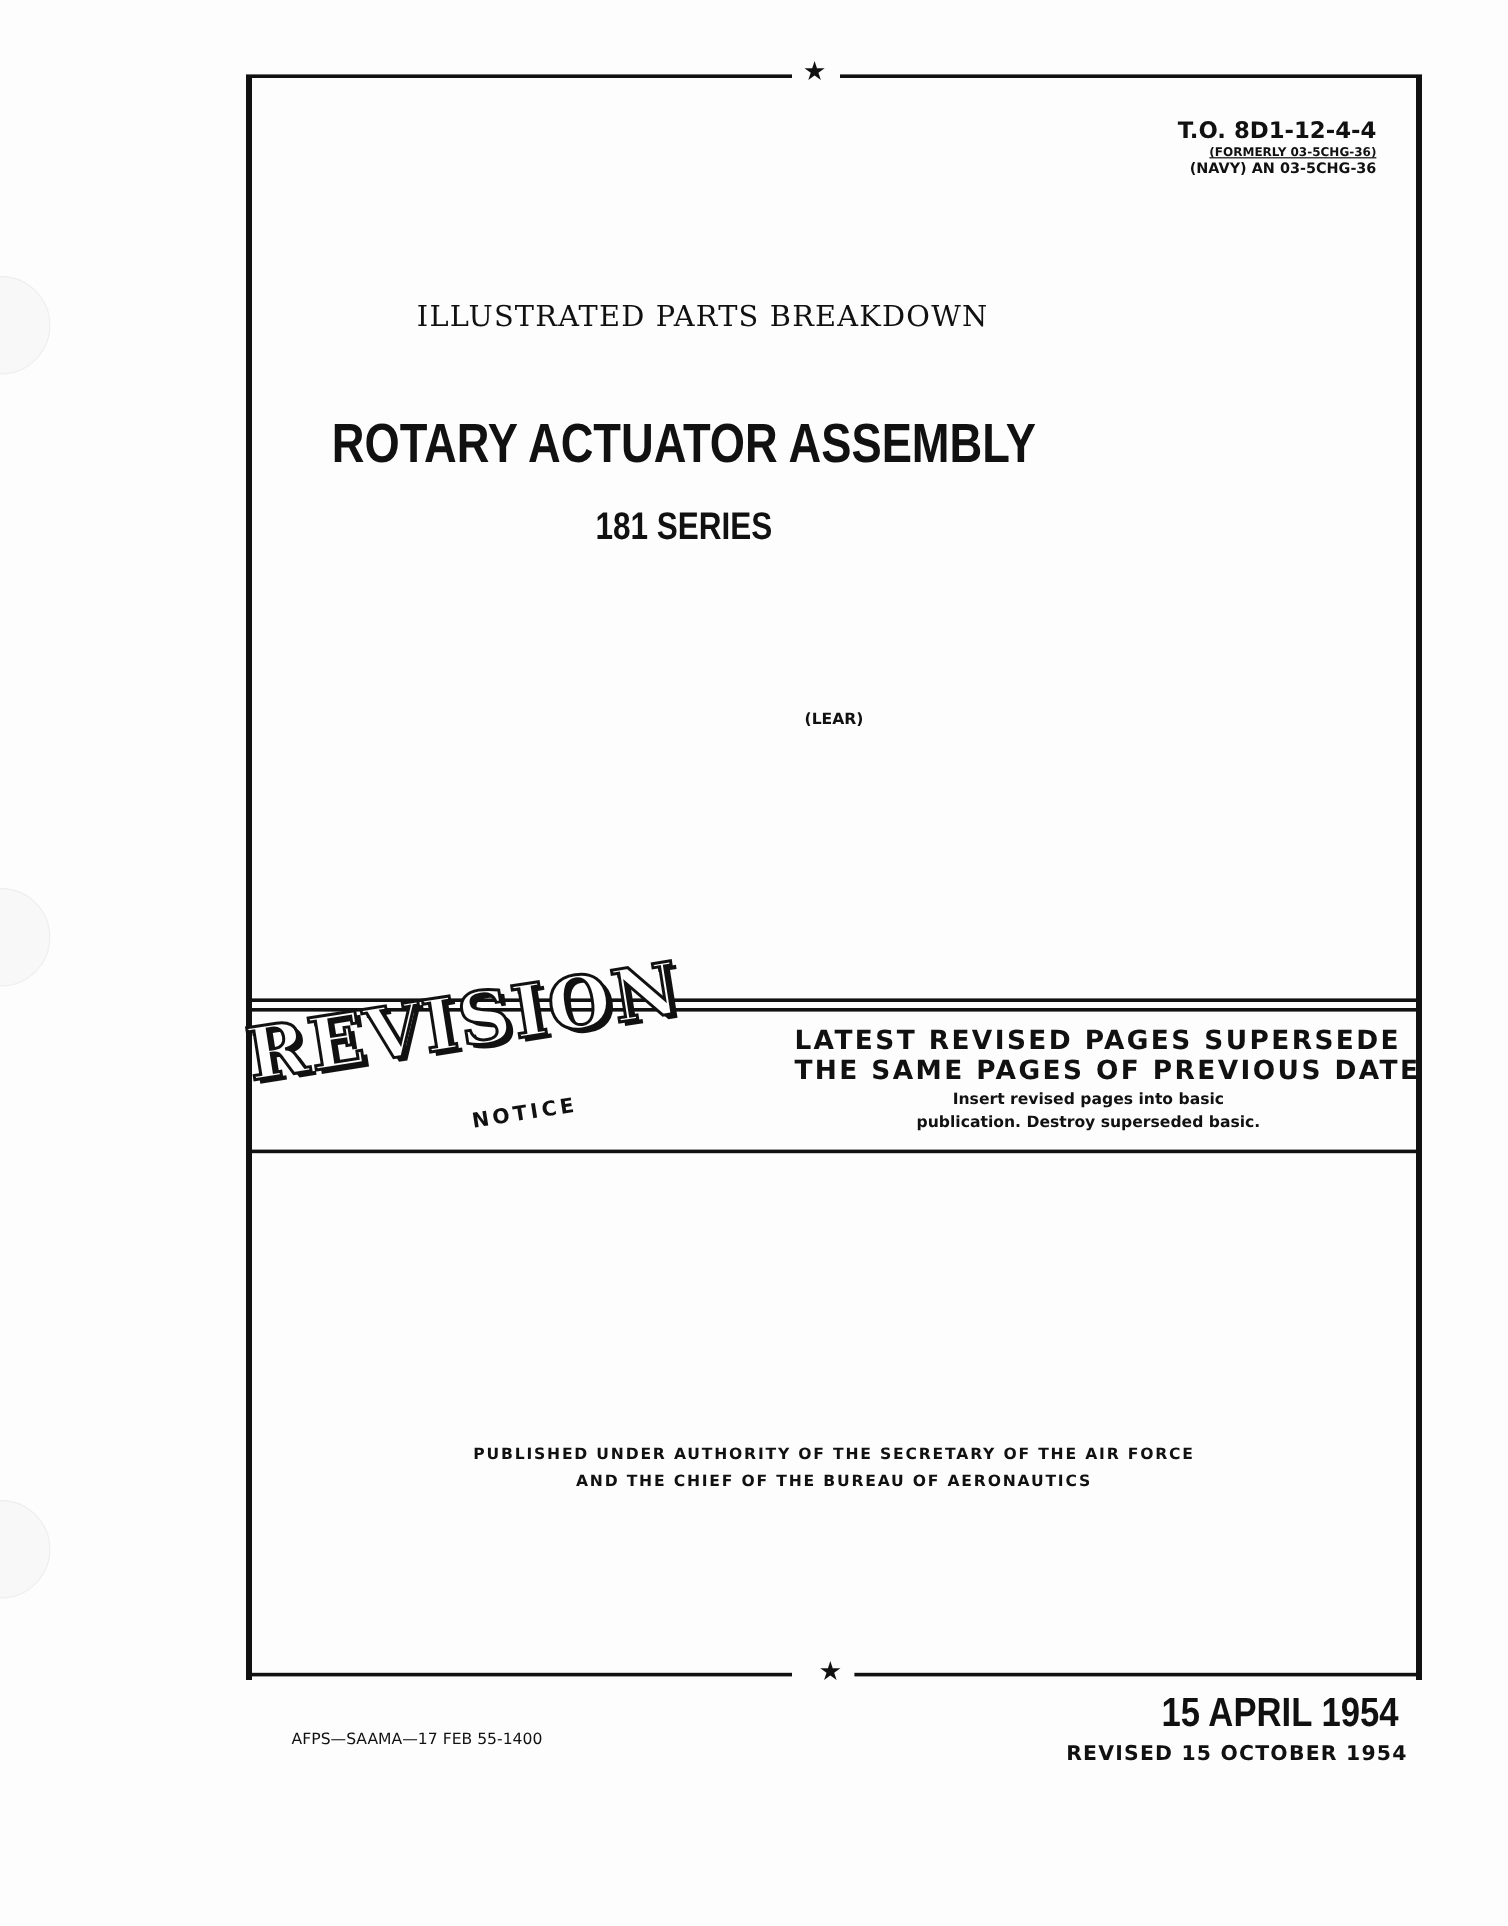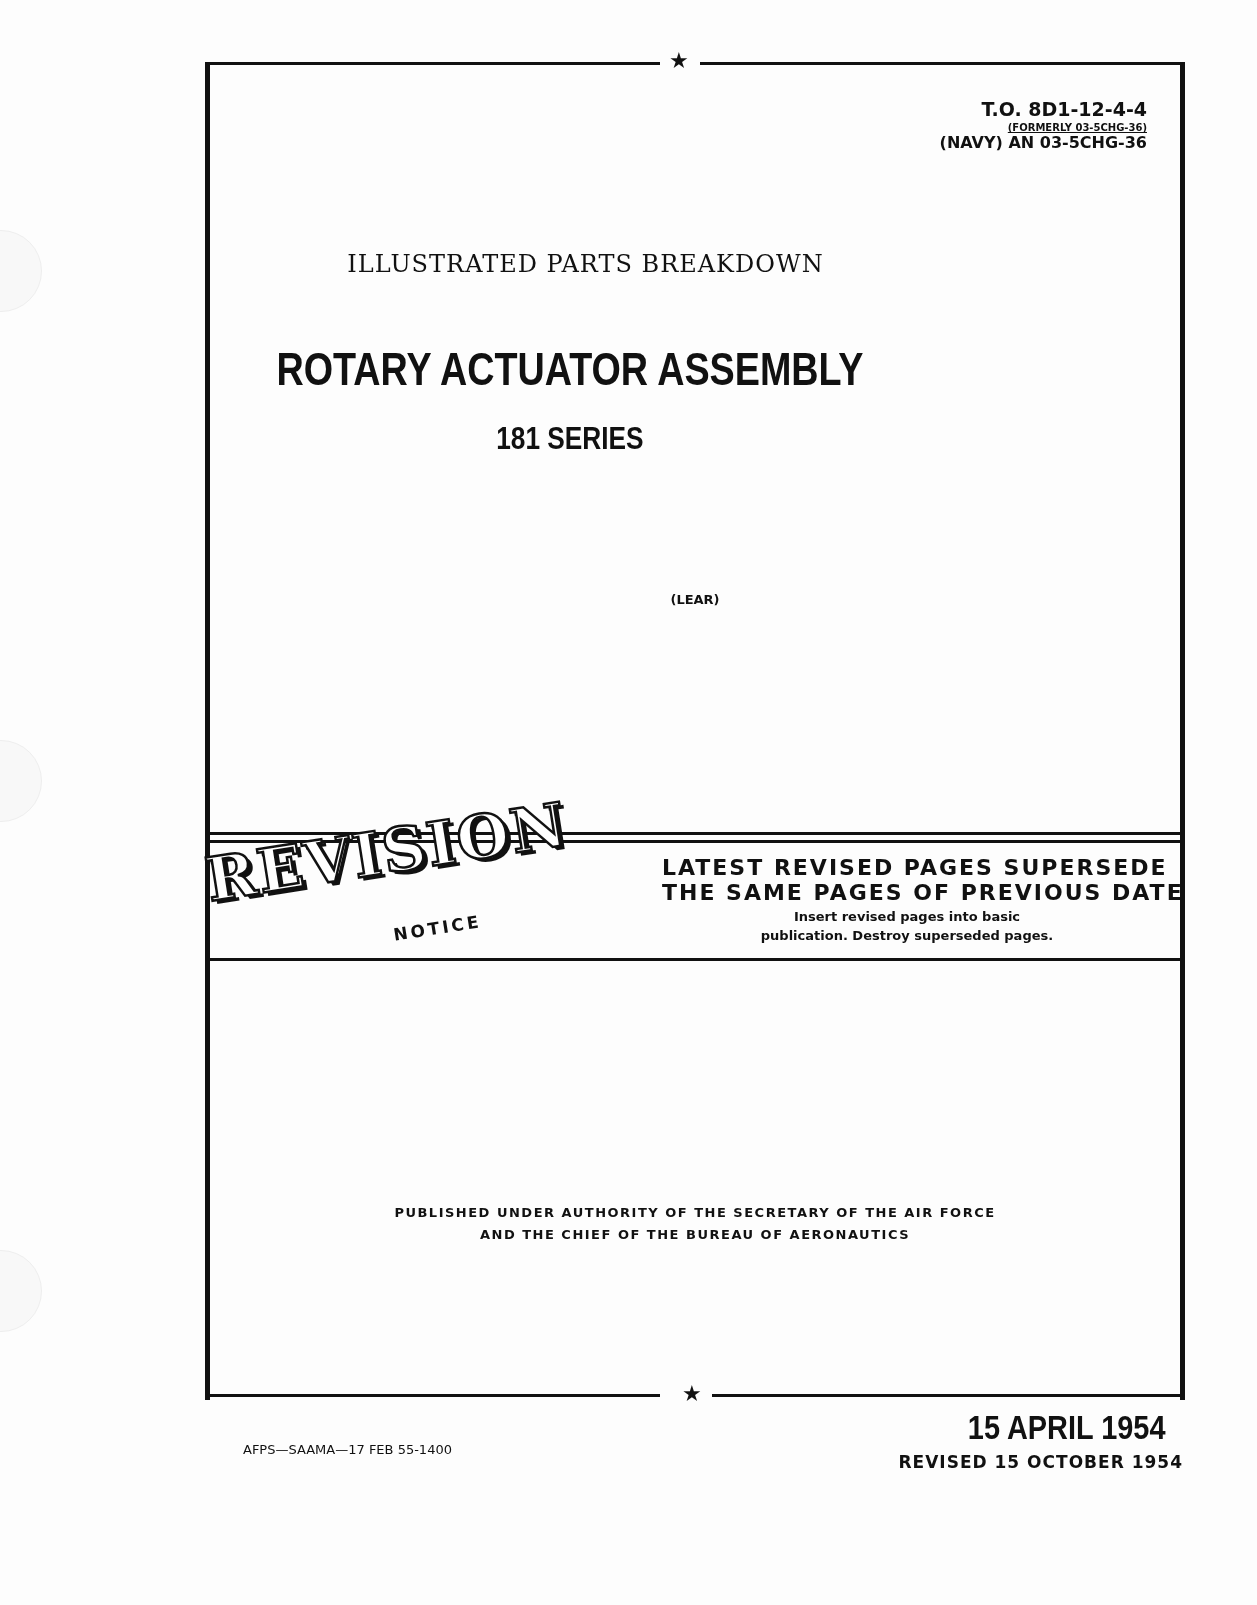--- a/index.html
+++ b/index.html
@@ -6,35 +6,35 @@
   body { width:1257px; height:1605px; background:#fdfdfd; position:relative; overflow:hidden; font-family:"DejaVu Sans", sans-serif; color:#111; }
   .hole { position:absolute; left:-40px; width:80px; height:80px; border-radius:50%; background:#f8f8f8; border:1px solid #eee; }
   .frame-left { position:absolute; left:205px; top:65px; width:5px; height:1335px; background:#111; }
   .frame-right { position:absolute; left:1180px; top:65px; width:5px; height:1335px; background:#111; }
   .topline { position:absolute; top:62px; height:3px; background:#111; }
   .botline { position:absolute; top:1394px; height:3px; background:#111; }
   .star { position:absolute; font-size:22px; color:#111; line-height:22px; }
   .to { position:absolute; right:110px; top:98px; text-align:right; font-weight:bold; }
   .to .l1 { font-size:19px; }
   .to .l2 { font-size:10px; margin-top:2px;text-decoration:underline; }
-  .to .l3 { font-size:16px; margin-top:0px; }
+  .to .l3 { font-size:12px; margin-top:0px; }
   .ipb { position:absolute; left:0; width:1171px; top:250px; text-align:center; font-family:"DejaVu Serif", serif; font-size:24px; letter-spacing:1px; }
   .title { position:absolute; left:0; width:1390px; top:342px; text-align:center; font-family:"Liberation Sans", sans-serif; font-weight:bold; font-size:46px; transform:scaleX(0.82); transform-origin:left; }
   .series { position:absolute; left:0; width:1390px; top:420px; text-align:center; font-family:"Liberation Sans", sans-serif; font-weight:bold; font-size:32px; transform:scaleX(0.82); transform-origin:left; }
   .lear { position:absolute; left:0; width:1390px; top:592px; text-align:center; font-weight:bold; font-size:13px; }
   .rule { position:absolute; left:210px; width:970px; background:#111; }
   .revword { position:absolute; left:212px; top:845px; font-family:"DejaVu Serif", serif; font-weight:bold; font-size:60px; color:#fff; -webkit-text-stroke:2.5px #111; text-shadow:4px 4px 0 #111; transform:rotate(-9deg); transform-origin:left bottom; letter-spacing:2px; }
   .notice { position:absolute; left:393px; top:918px; font-weight:bold; font-size:17px; letter-spacing:3px; transform:rotate(-9deg); }
   .revright { position:absolute; left:662px; top:855px; font-weight:bold; }
   .revright .a { font-size:22px; letter-spacing:2px; }
   .revright .c { font-size:13px; text-align:center; margin-top:4px; width:490px; }
   .pub { position:absolute; left:0; width:1390px; top:1202px; text-align:center; font-weight:bold; font-size:13px; letter-spacing:1.5px; line-height:22px; }
   .afps { position:absolute; left:243px; top:1442px; font-weight:normal; font-size:13px; }
   .date { position:absolute; right:92px; top:1408px; font-family:"Liberation Sans", sans-serif; font-weight:bold; font-size:34px; transform:scaleX(0.85); transform-origin:right; }
-  .revised { position:absolute; right:74px; top:1452px; font-weight:bold; font-size:17px; letter-spacing:1px; }
+  .revised { position:absolute; right:84px; top:1452px; font-weight:bold; font-size:17px; letter-spacing:1px; }
 </style>
 </head>
 <body>
 
 <div class="hole" style="top:230px"></div>
 <div class="hole" style="top:740px"></div>
 <div class="hole" style="top:1250px"></div>
 
 <div class="topline" style="left:205px;width:455px"></div>
 <div class="star" style="left:669px;top:50px">★</div>
@@ -54,21 +54,21 @@
 <div class="lear">(LEAR)</div>
 
 <div class="rule" style="top:832px;height:3px"></div>
 <div class="rule" style="top:840px;height:3px"></div>
 <div class="revword">REVISION</div>
 <div class="notice">NOTICE</div>
 <div class="revright">
   <div class="a">LATEST REVISED PAGES SUPERSEDE</div>
   <div class="a">THE SAME PAGES OF PREVIOUS DATE</div>
   <div class="c">Insert revised pages into basic</div>
-  <div class="c">publication. Destroy superseded pages.</div>
+  <div class="c">publication. Destroy superseded basic.</div>
 </div>
 <div class="rule" style="top:958px;height:3px"></div>
 
 <div class="pub">
   <div>PUBLISHED UNDER AUTHORITY OF THE SECRETARY OF THE AIR FORCE</div>
   <div>AND THE CHIEF OF THE BUREAU OF AERONAUTICS</div>
 </div>
 
 <div class="botline" style="left:205px;width:455px"></div>
 <div class="star" style="left:682px;top:1383px">★</div>

